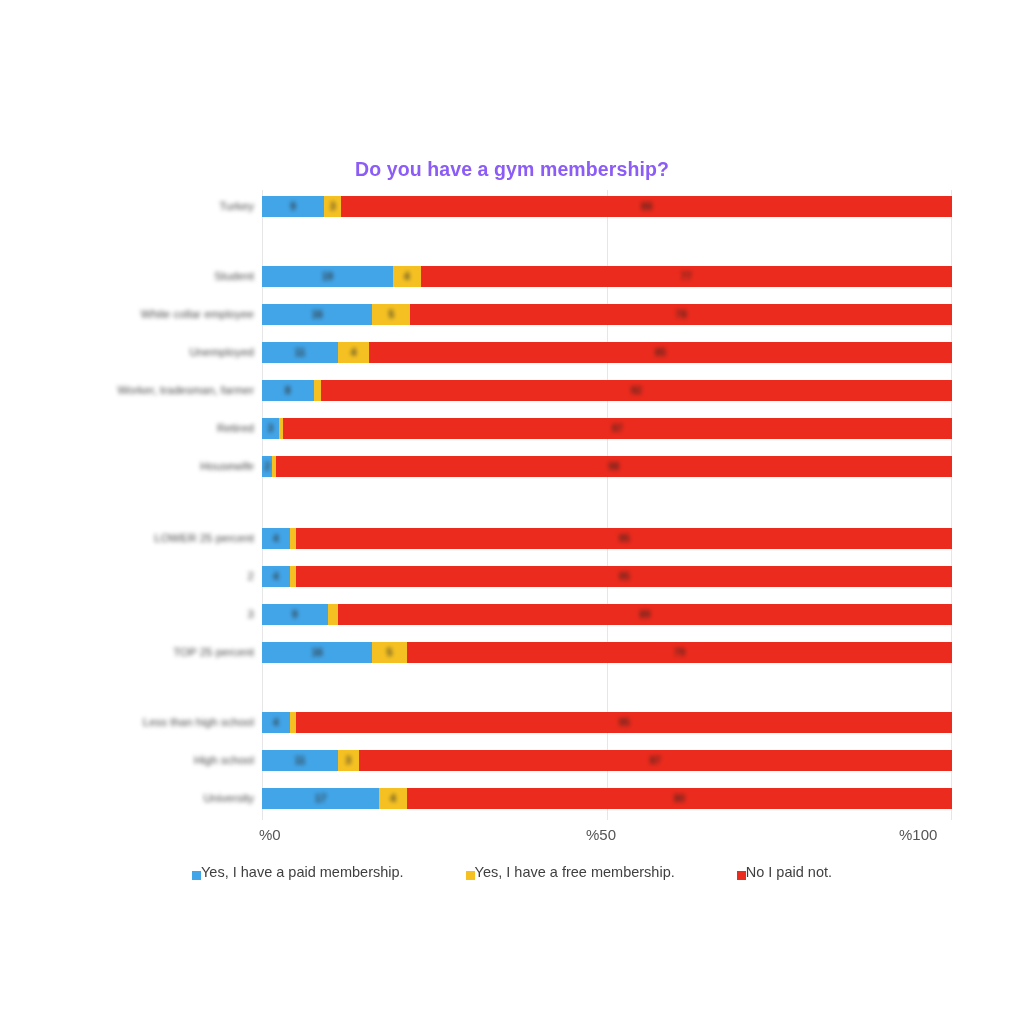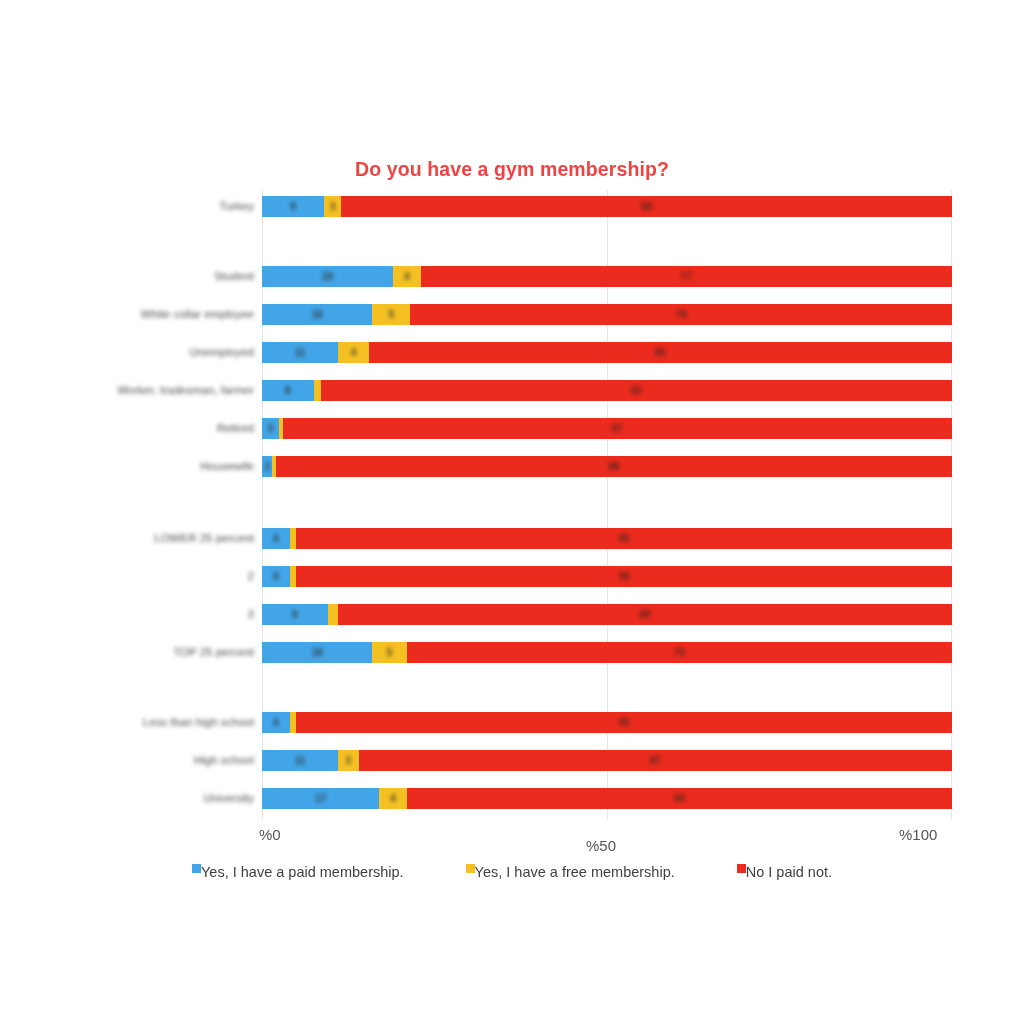--- a/index.html
+++ b/index.html
@@ -25,21 +25,21 @@
 
   
   #chart-title {
     position: absolute;
     left: 0;
     top: 158px;
     width: 1024px;
     text-align: center;
     font-size: 19.5px;
     font-weight: bold;
-    color: #ef4444;
+    color: #8b5cf6;
     letter-spacing: 0.1px;
   }
 
   
   #plot-area {
     position: absolute;
     left: 262px;
     top: 190px;
     width: 690px;
     height: 630px;
@@ -122,37 +122,37 @@
     height: 22px;
   }
   .x-tick {
     position: absolute;
     top: 0;
     font-size: 15px;
     color: #555555;
     white-space: nowrap;
   }
   #xtick-0   { left: 0px;  transform: translateX(-3px); }
-  #xtick-50  { left: 345px; transform: translateX(-21px); margin-top: 11px; }
+  #xtick-50  { left: 345px; transform: translateX(-21px); }
   #xtick-100 { left: 689px; transform: translateX(-52px); }
 
   
   #legend {
     position: absolute;
     left: 0;
     top: 864px;
     width: 1024px;
     display: flex;
     justify-content: center;
     align-items: center;
     gap: 62px;
   }
   .legend-item {
     display: flex;
-    align-items: flex-start;
+    align-items: flex-end;
     font-size: 14.5px;
     color: #3f3f3f;
     white-space: nowrap;
   }
   .legend-swatch {
     width: 9px;
     height: 9px;
     flex: 0 0 auto;
   }
   .sw-paid { background: #42a5e8; }

